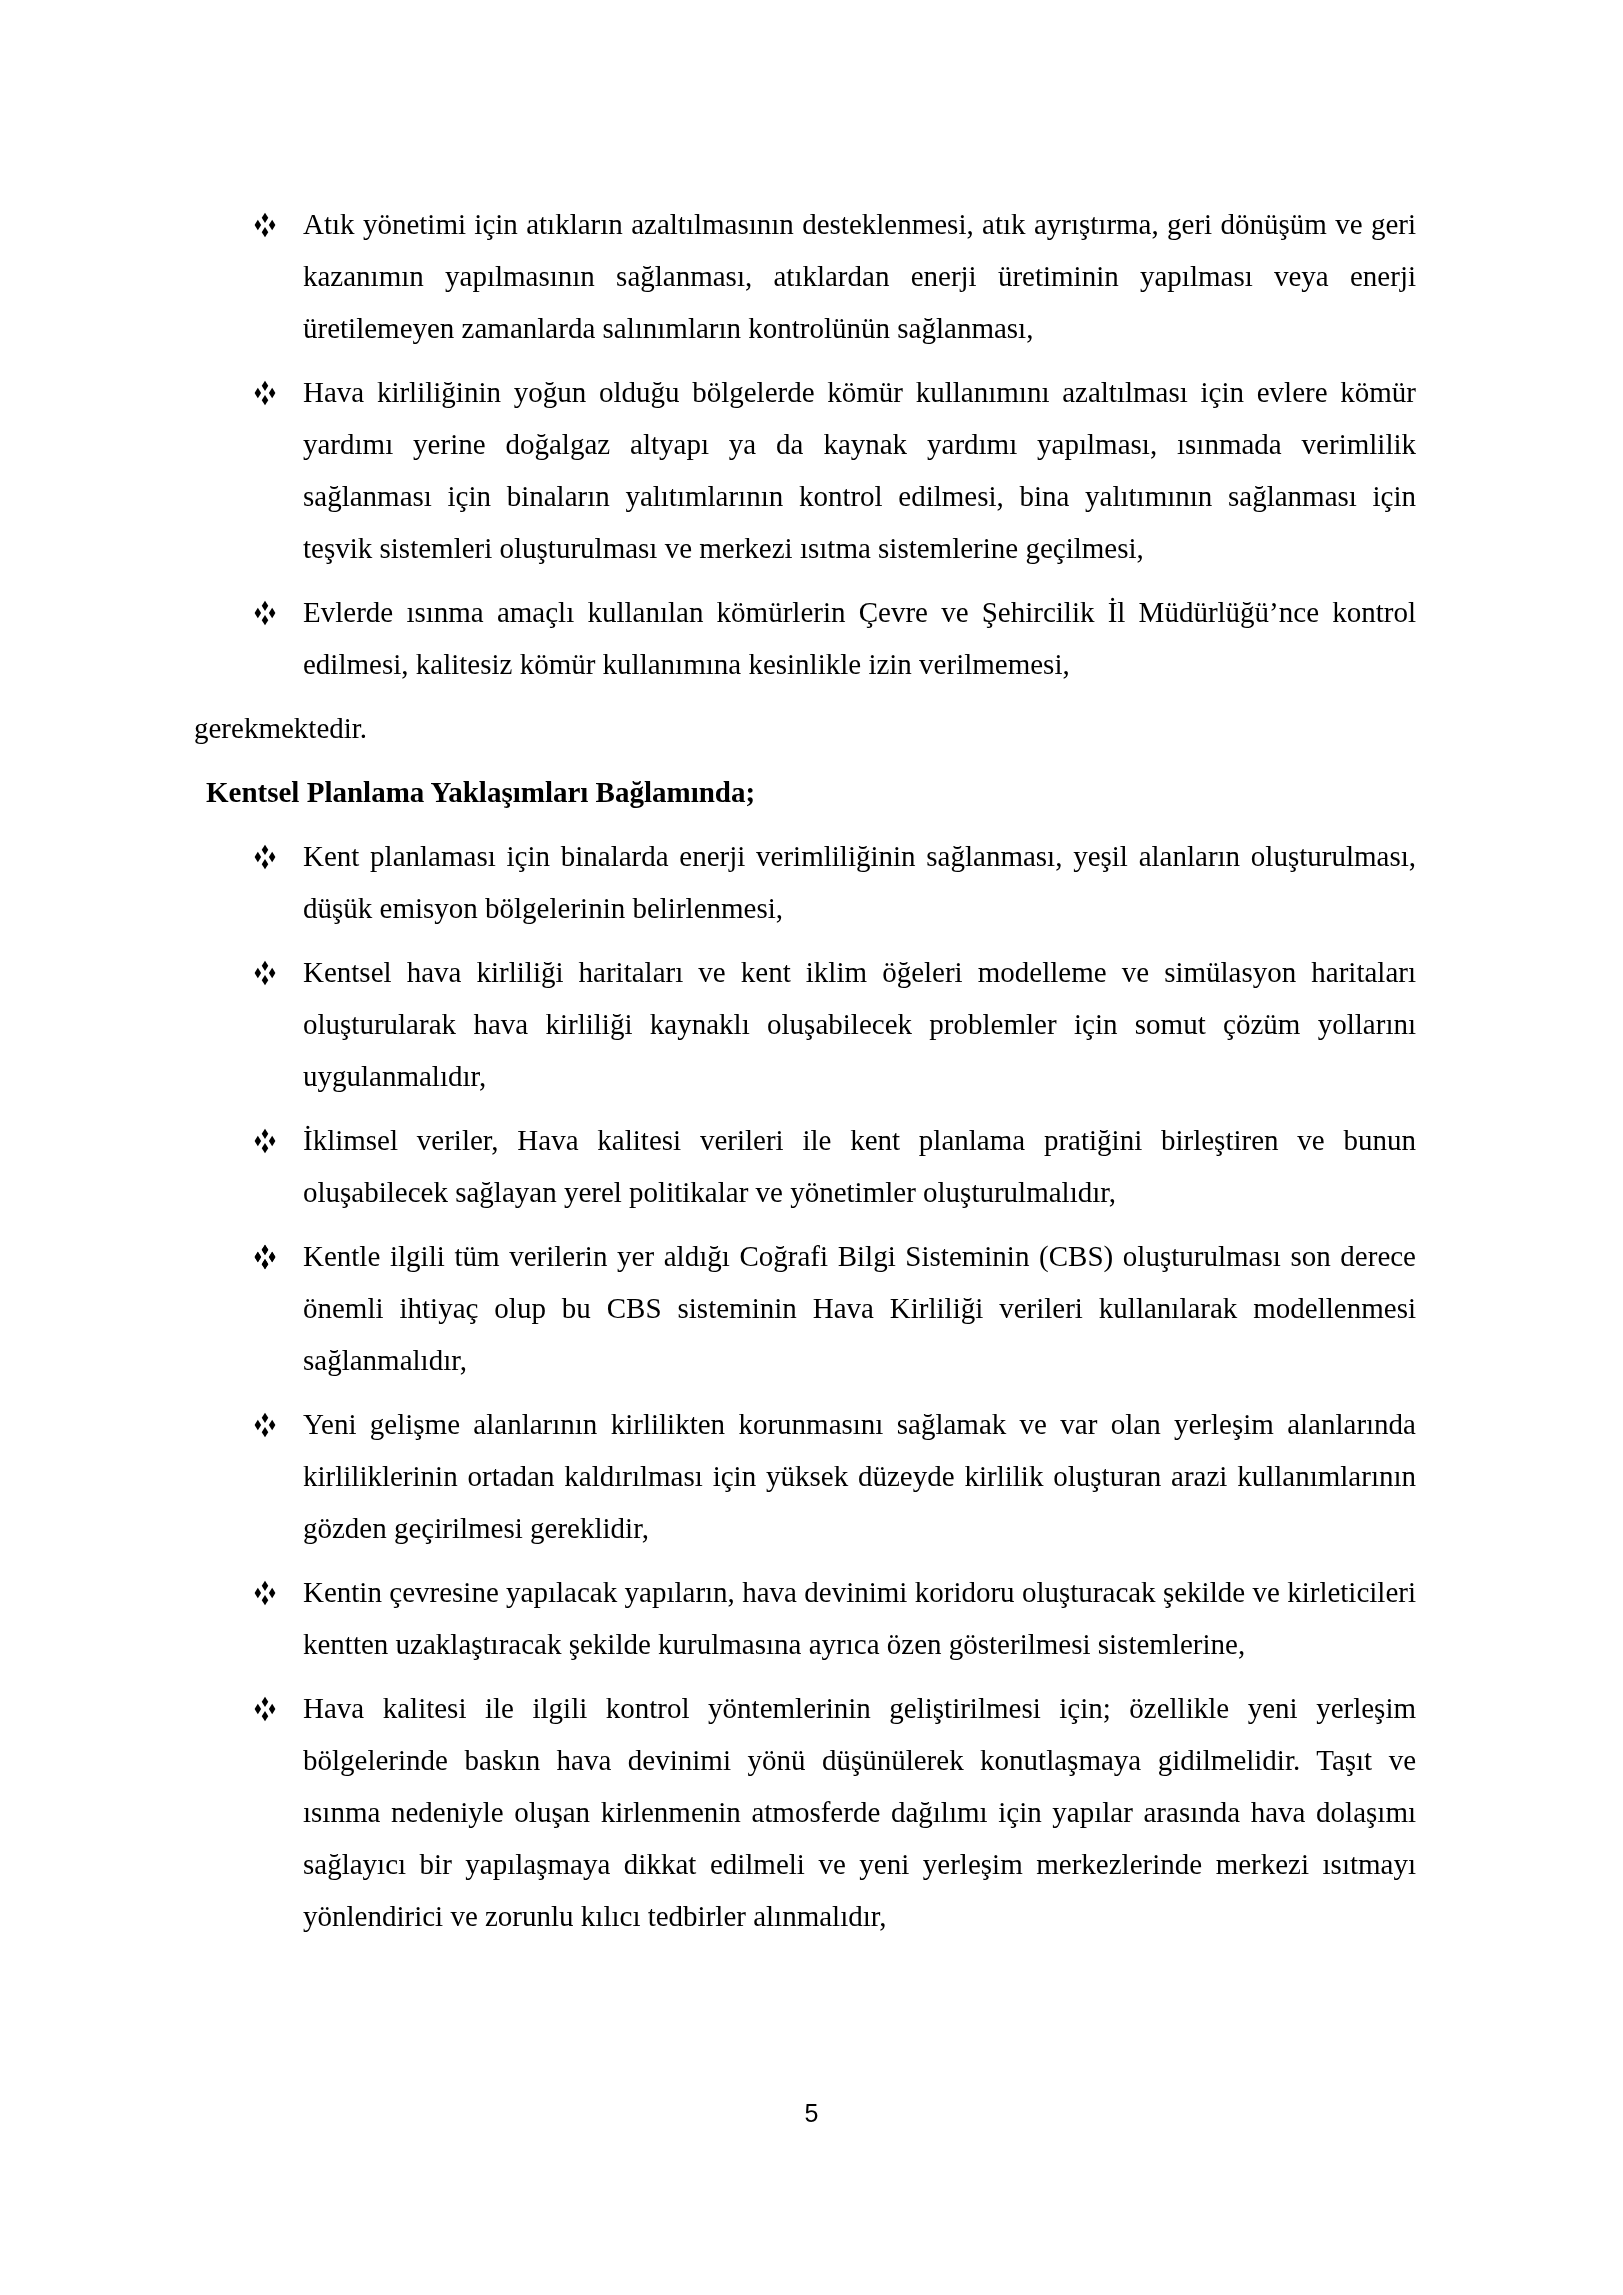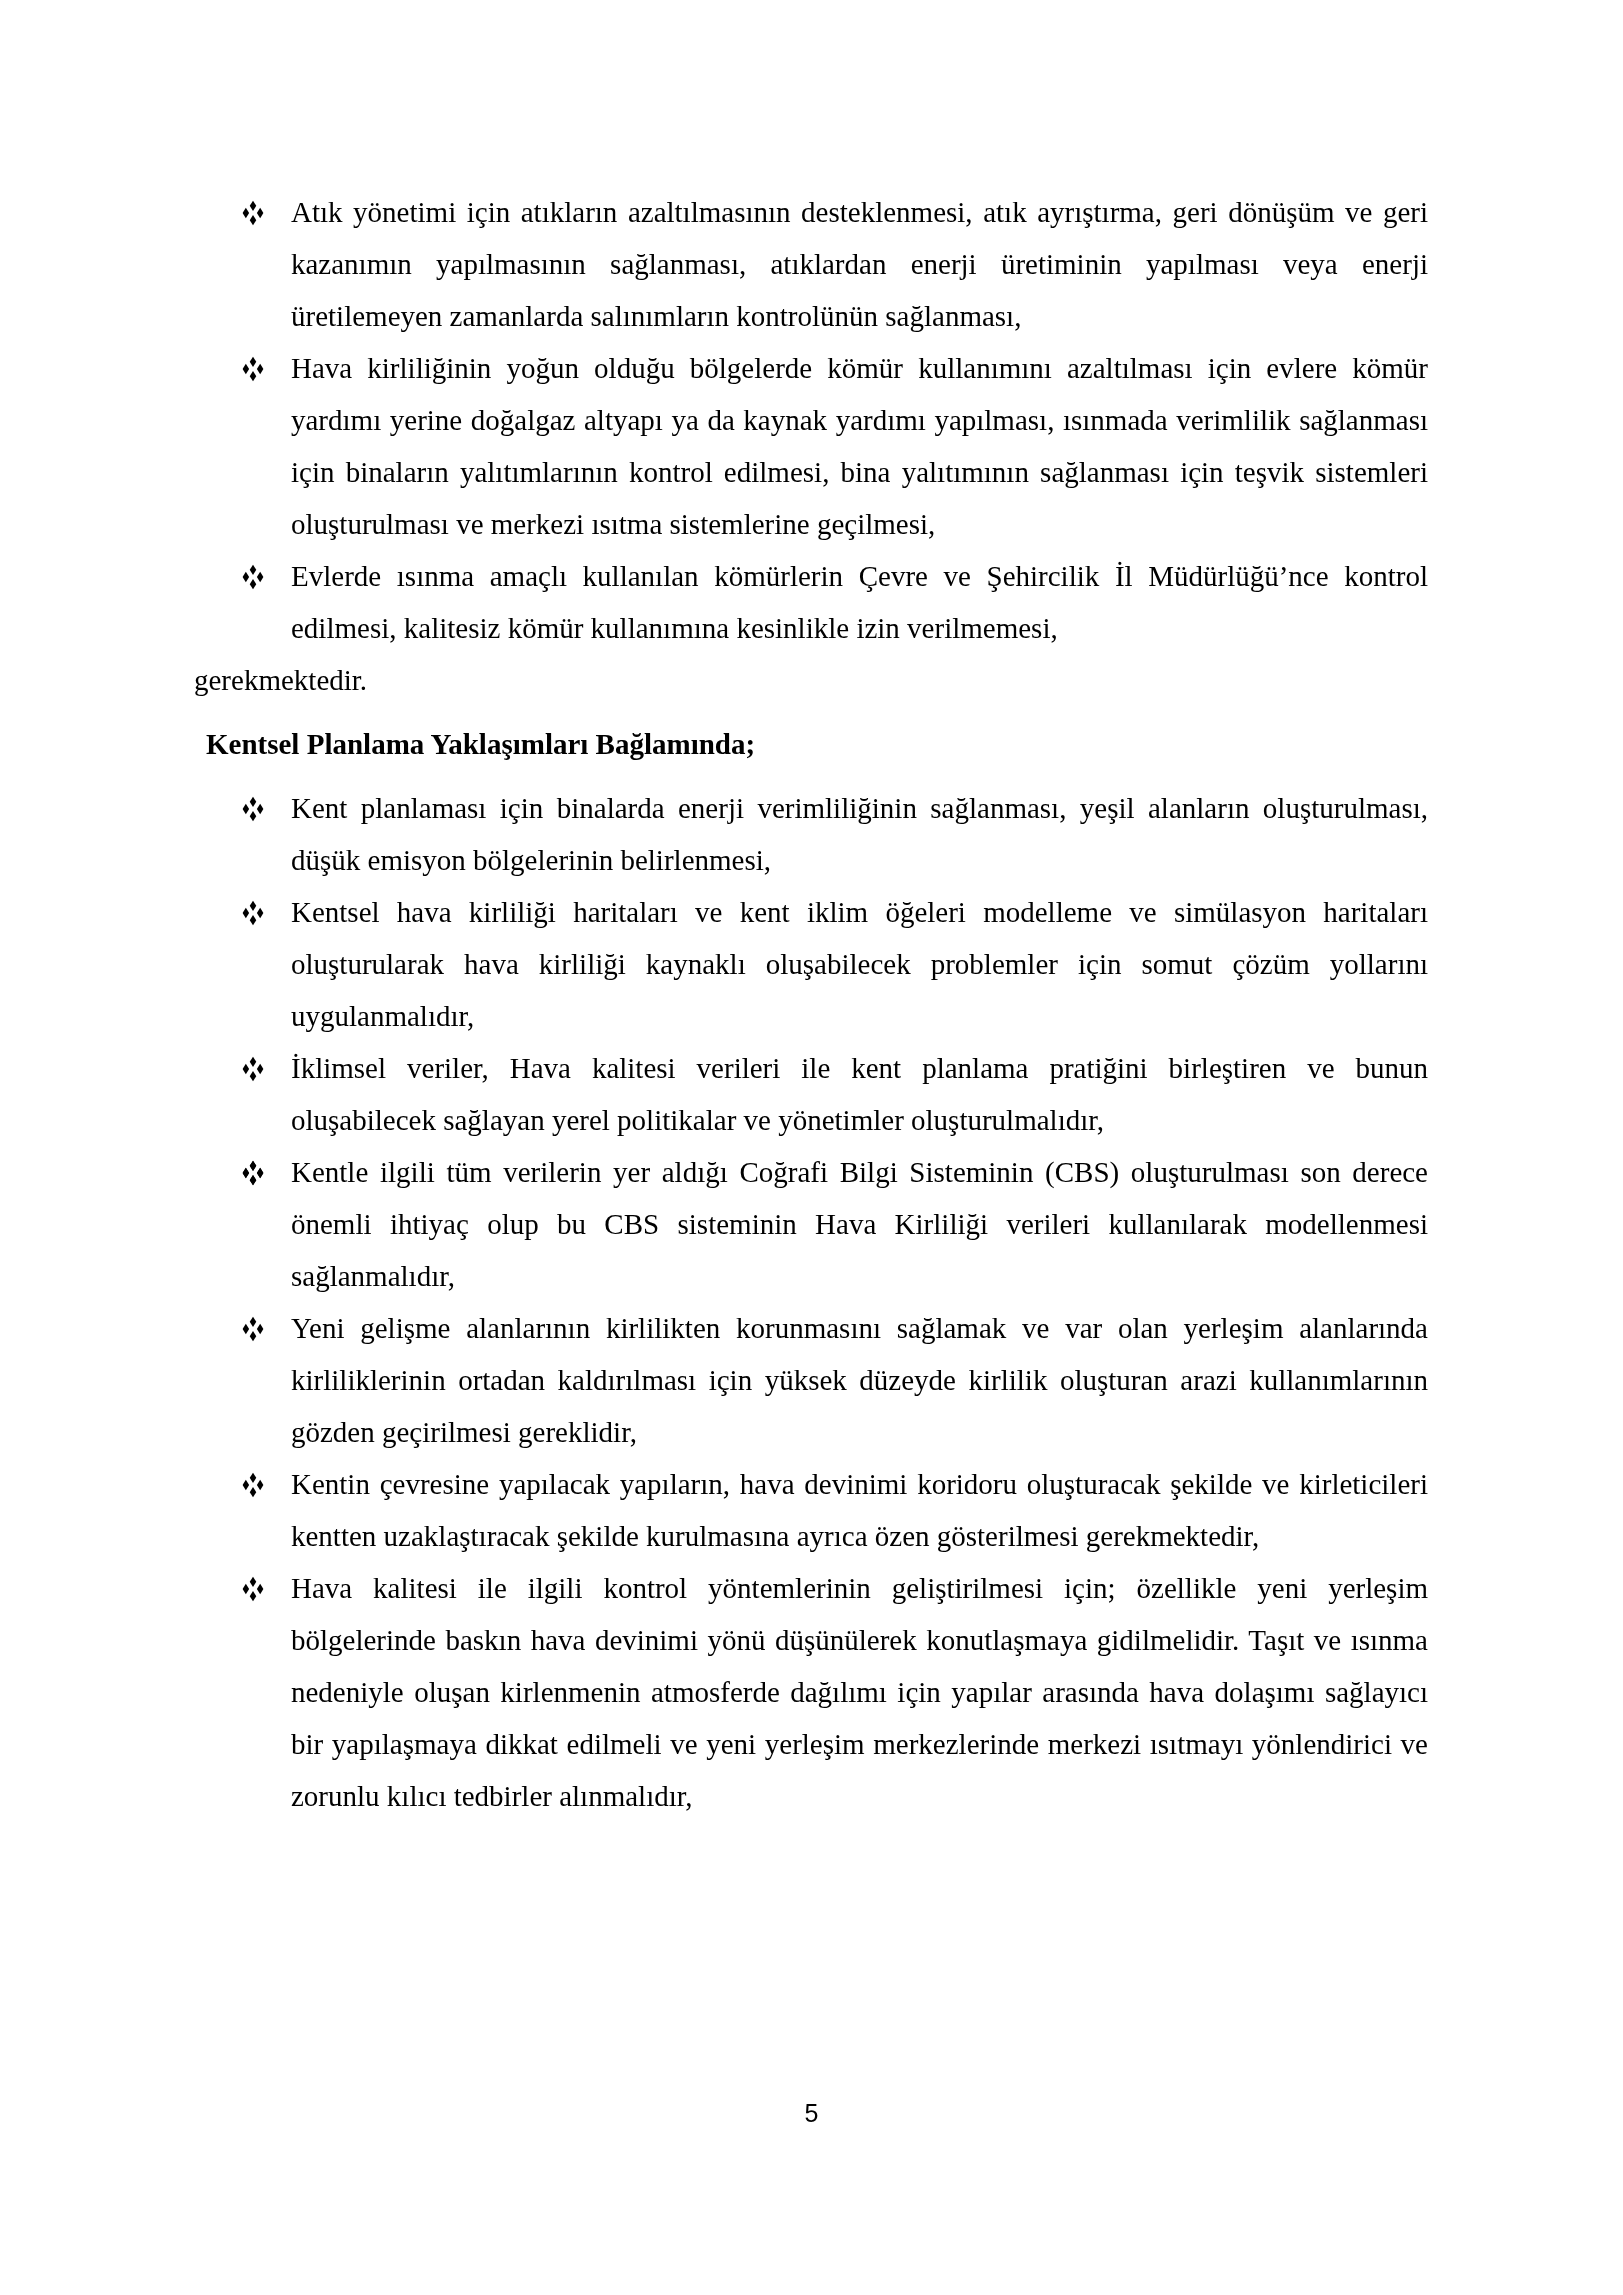--- a/index.html
+++ b/index.html
@@ -1,20 +1,20 @@
 <!DOCTYPE html>
 <html style="font-size:10.5px"><head>
 <meta charset="utf-8">
 <style>
   html, body { margin: 0; padding: 0; background: #ffffff; }
   body { width: 1623px; height: 2295px; position: relative; overflow: hidden;
          font-family: "Liberation Serif", "DejaVu Serif", serif; color: #000; }
   .page { position: absolute; left: 194px; top: 186px; width: 1234px; }
   .bullet { position: relative; padding-left: 97px; font-size: 29px; line-height: 52px;
-            text-align: justify; margin: 0; }
+            text-align: justify; margin: 12px; }
   .bullet .glyph { position: absolute; left: 46px; top: 0; width: 26px; height: 52px; }
   .heading { font-size: 29px; line-height: 52px; font-weight: bold; margin: 12px; }
   .plain { font-size: 29px; line-height: 52px; margin: 0; }
   .footer { position: absolute; left: 0; width: 1623px; top: 2099px; text-align: center;
             font-family: "Liberation Sans", "DejaVu Sans", sans-serif; font-size: 25px; }
 </style>
 </head>
 <body>
 
 <div class="page">
@@ -125,21 +125,21 @@
     </p>
     <p class="bullet">
       <svg class="glyph" viewBox="0 0 40 79">
           <g fill="#000">
             <polygon points="20,22 25,30 20,38 15,30"></polygon>
             <polygon points="20,44 25,52 20,60 15,52"></polygon>
             <polygon points="9,33 14,41 9,49 4,41"></polygon>
             <polygon points="31,33 36,41 31,49 26,41"></polygon>
           </g>
         </svg>
-      <span>Kentin çevresine yapılacak yapıların, hava devinimi koridoru oluşturacak şekilde ve kirleticileri kentten uzaklaştıracak şekilde kurulmasına ayrıca özen gösterilmesi gerekmektedir,</span>
+      <span>Kentin çevresine yapılacak yapıların, hava devinimi koridoru oluşturacak şekilde ve kirleticileri kentten uzaklaştıracak şekilde kurulmasına ayrıca özen gösterilmesi sistemlerine,</span>
     </p>
     <p class="bullet">
       <svg class="glyph" viewBox="0 0 40 79">
           <g fill="#000">
             <polygon points="20,22 25,30 20,38 15,30"></polygon>
             <polygon points="20,44 25,52 20,60 15,52"></polygon>
             <polygon points="9,33 14,41 9,49 4,41"></polygon>
             <polygon points="31,33 36,41 31,49 26,41"></polygon>
           </g>
         </svg>

